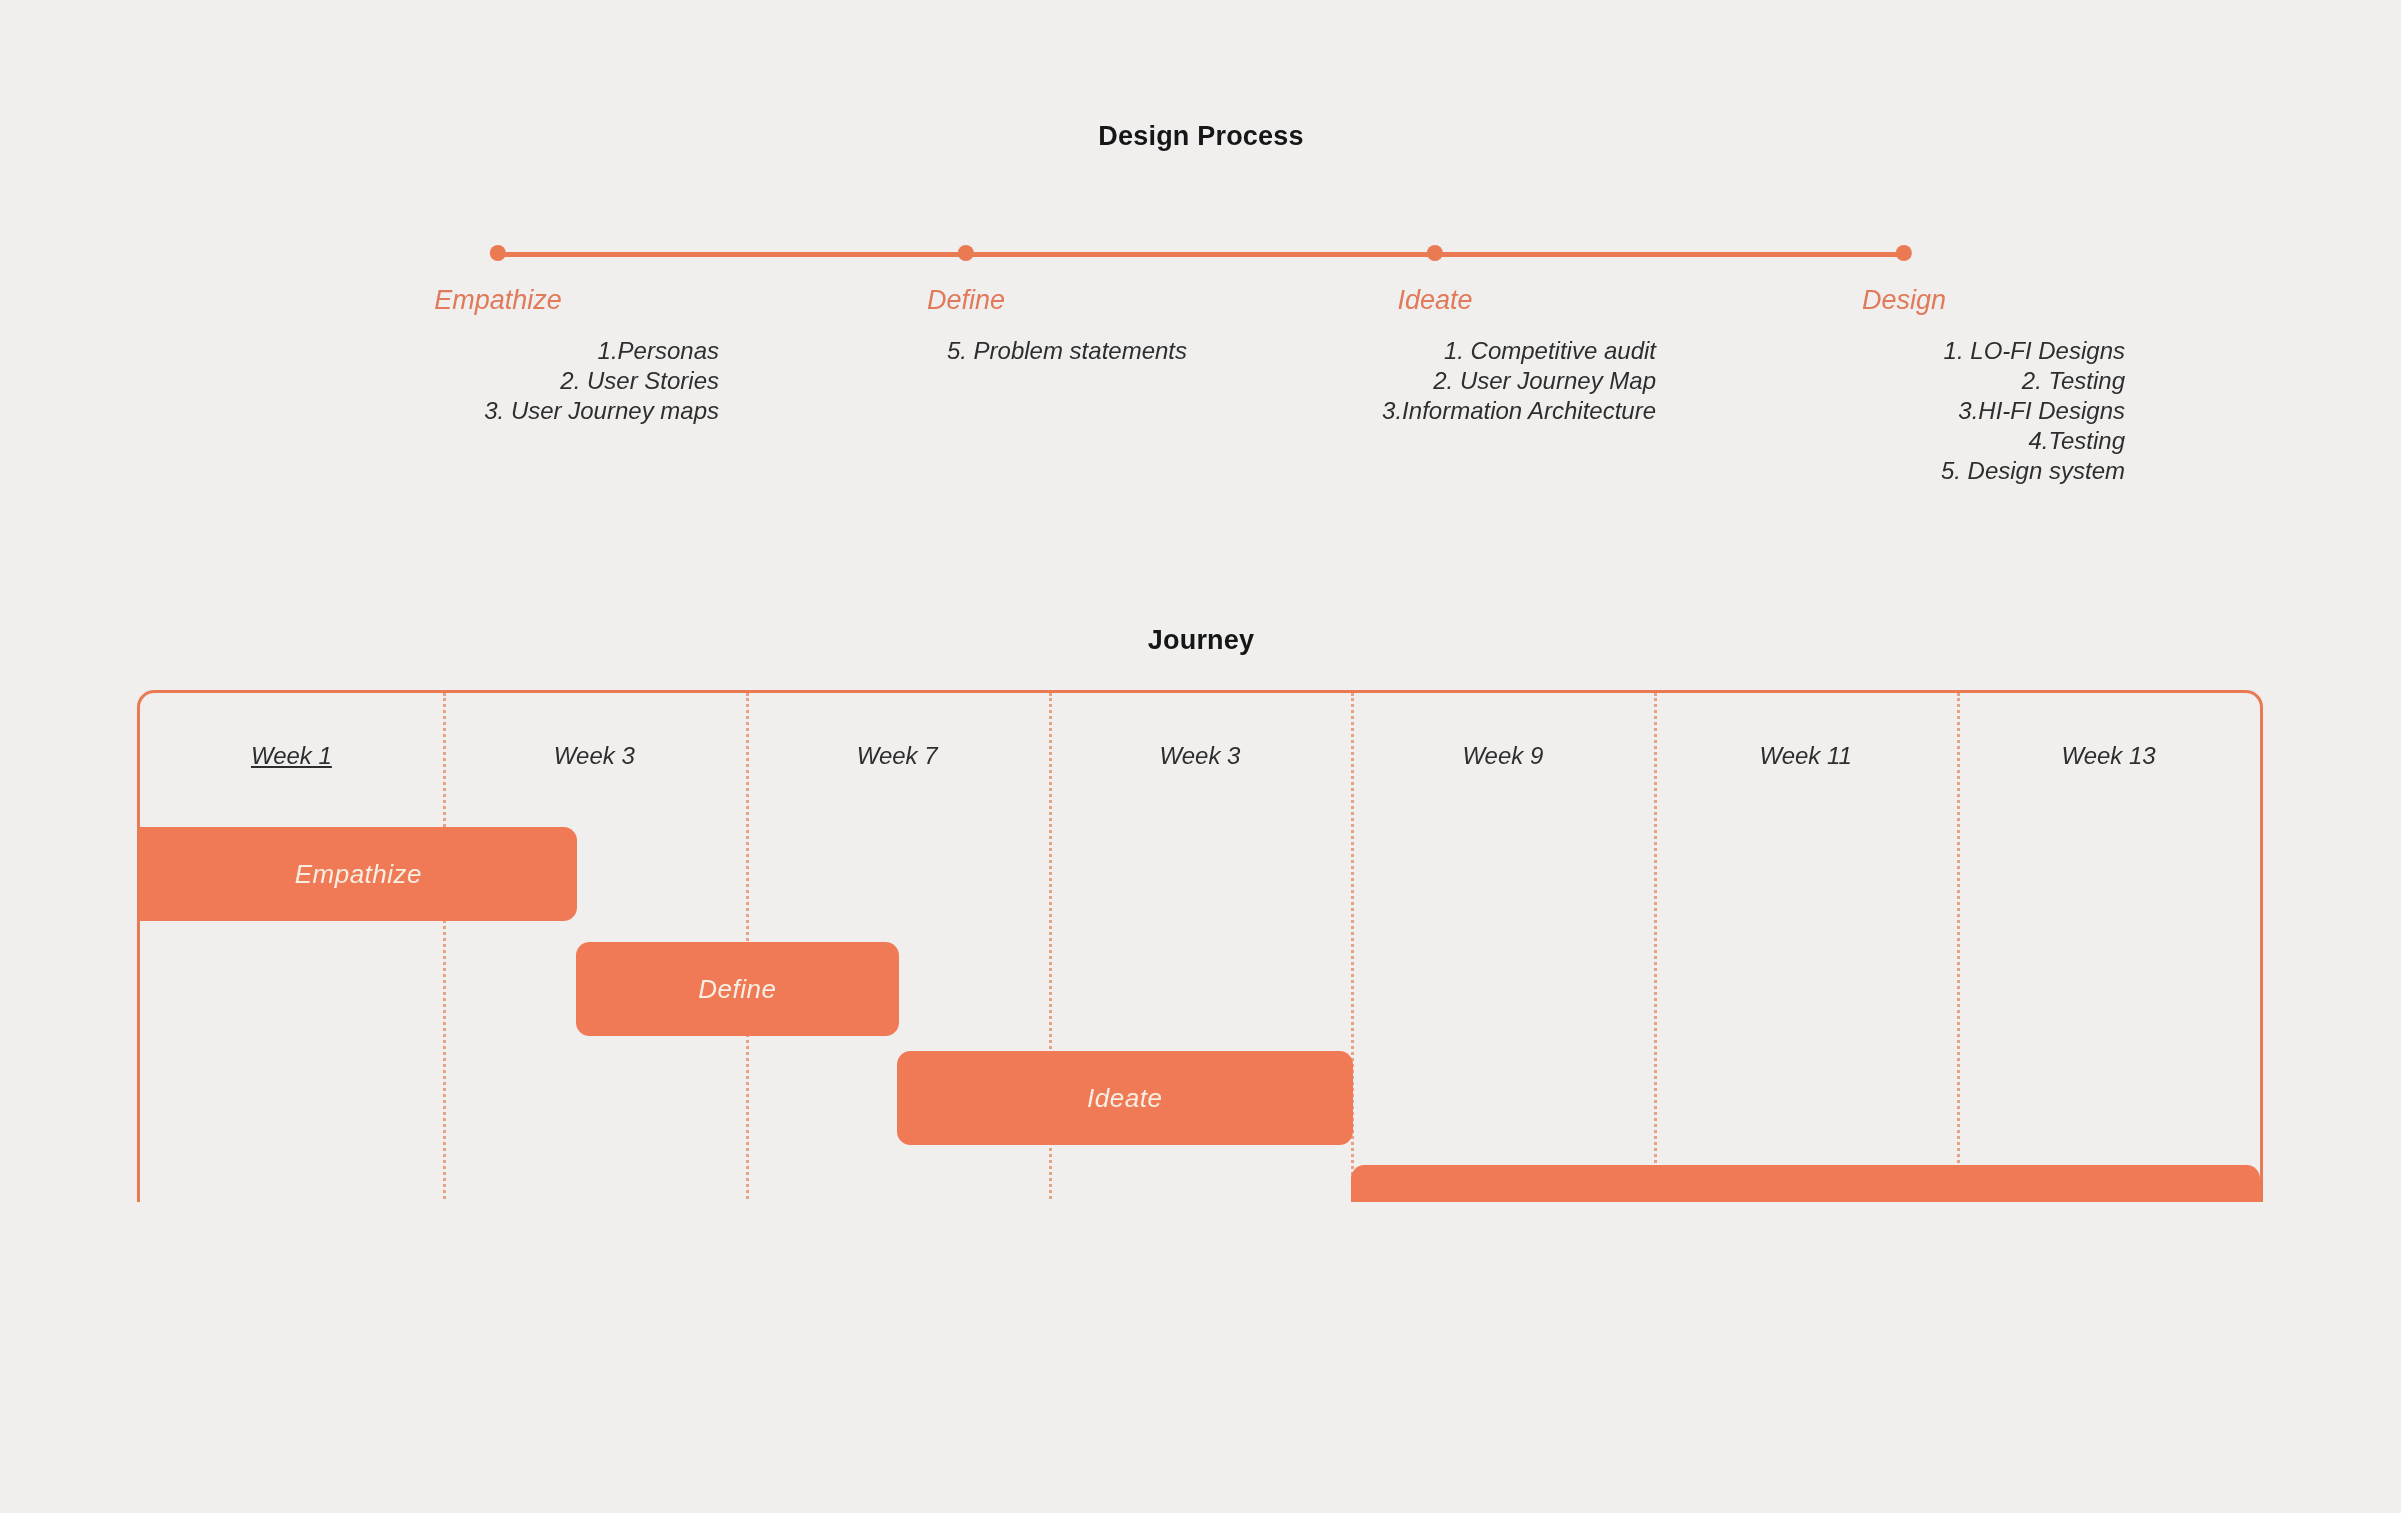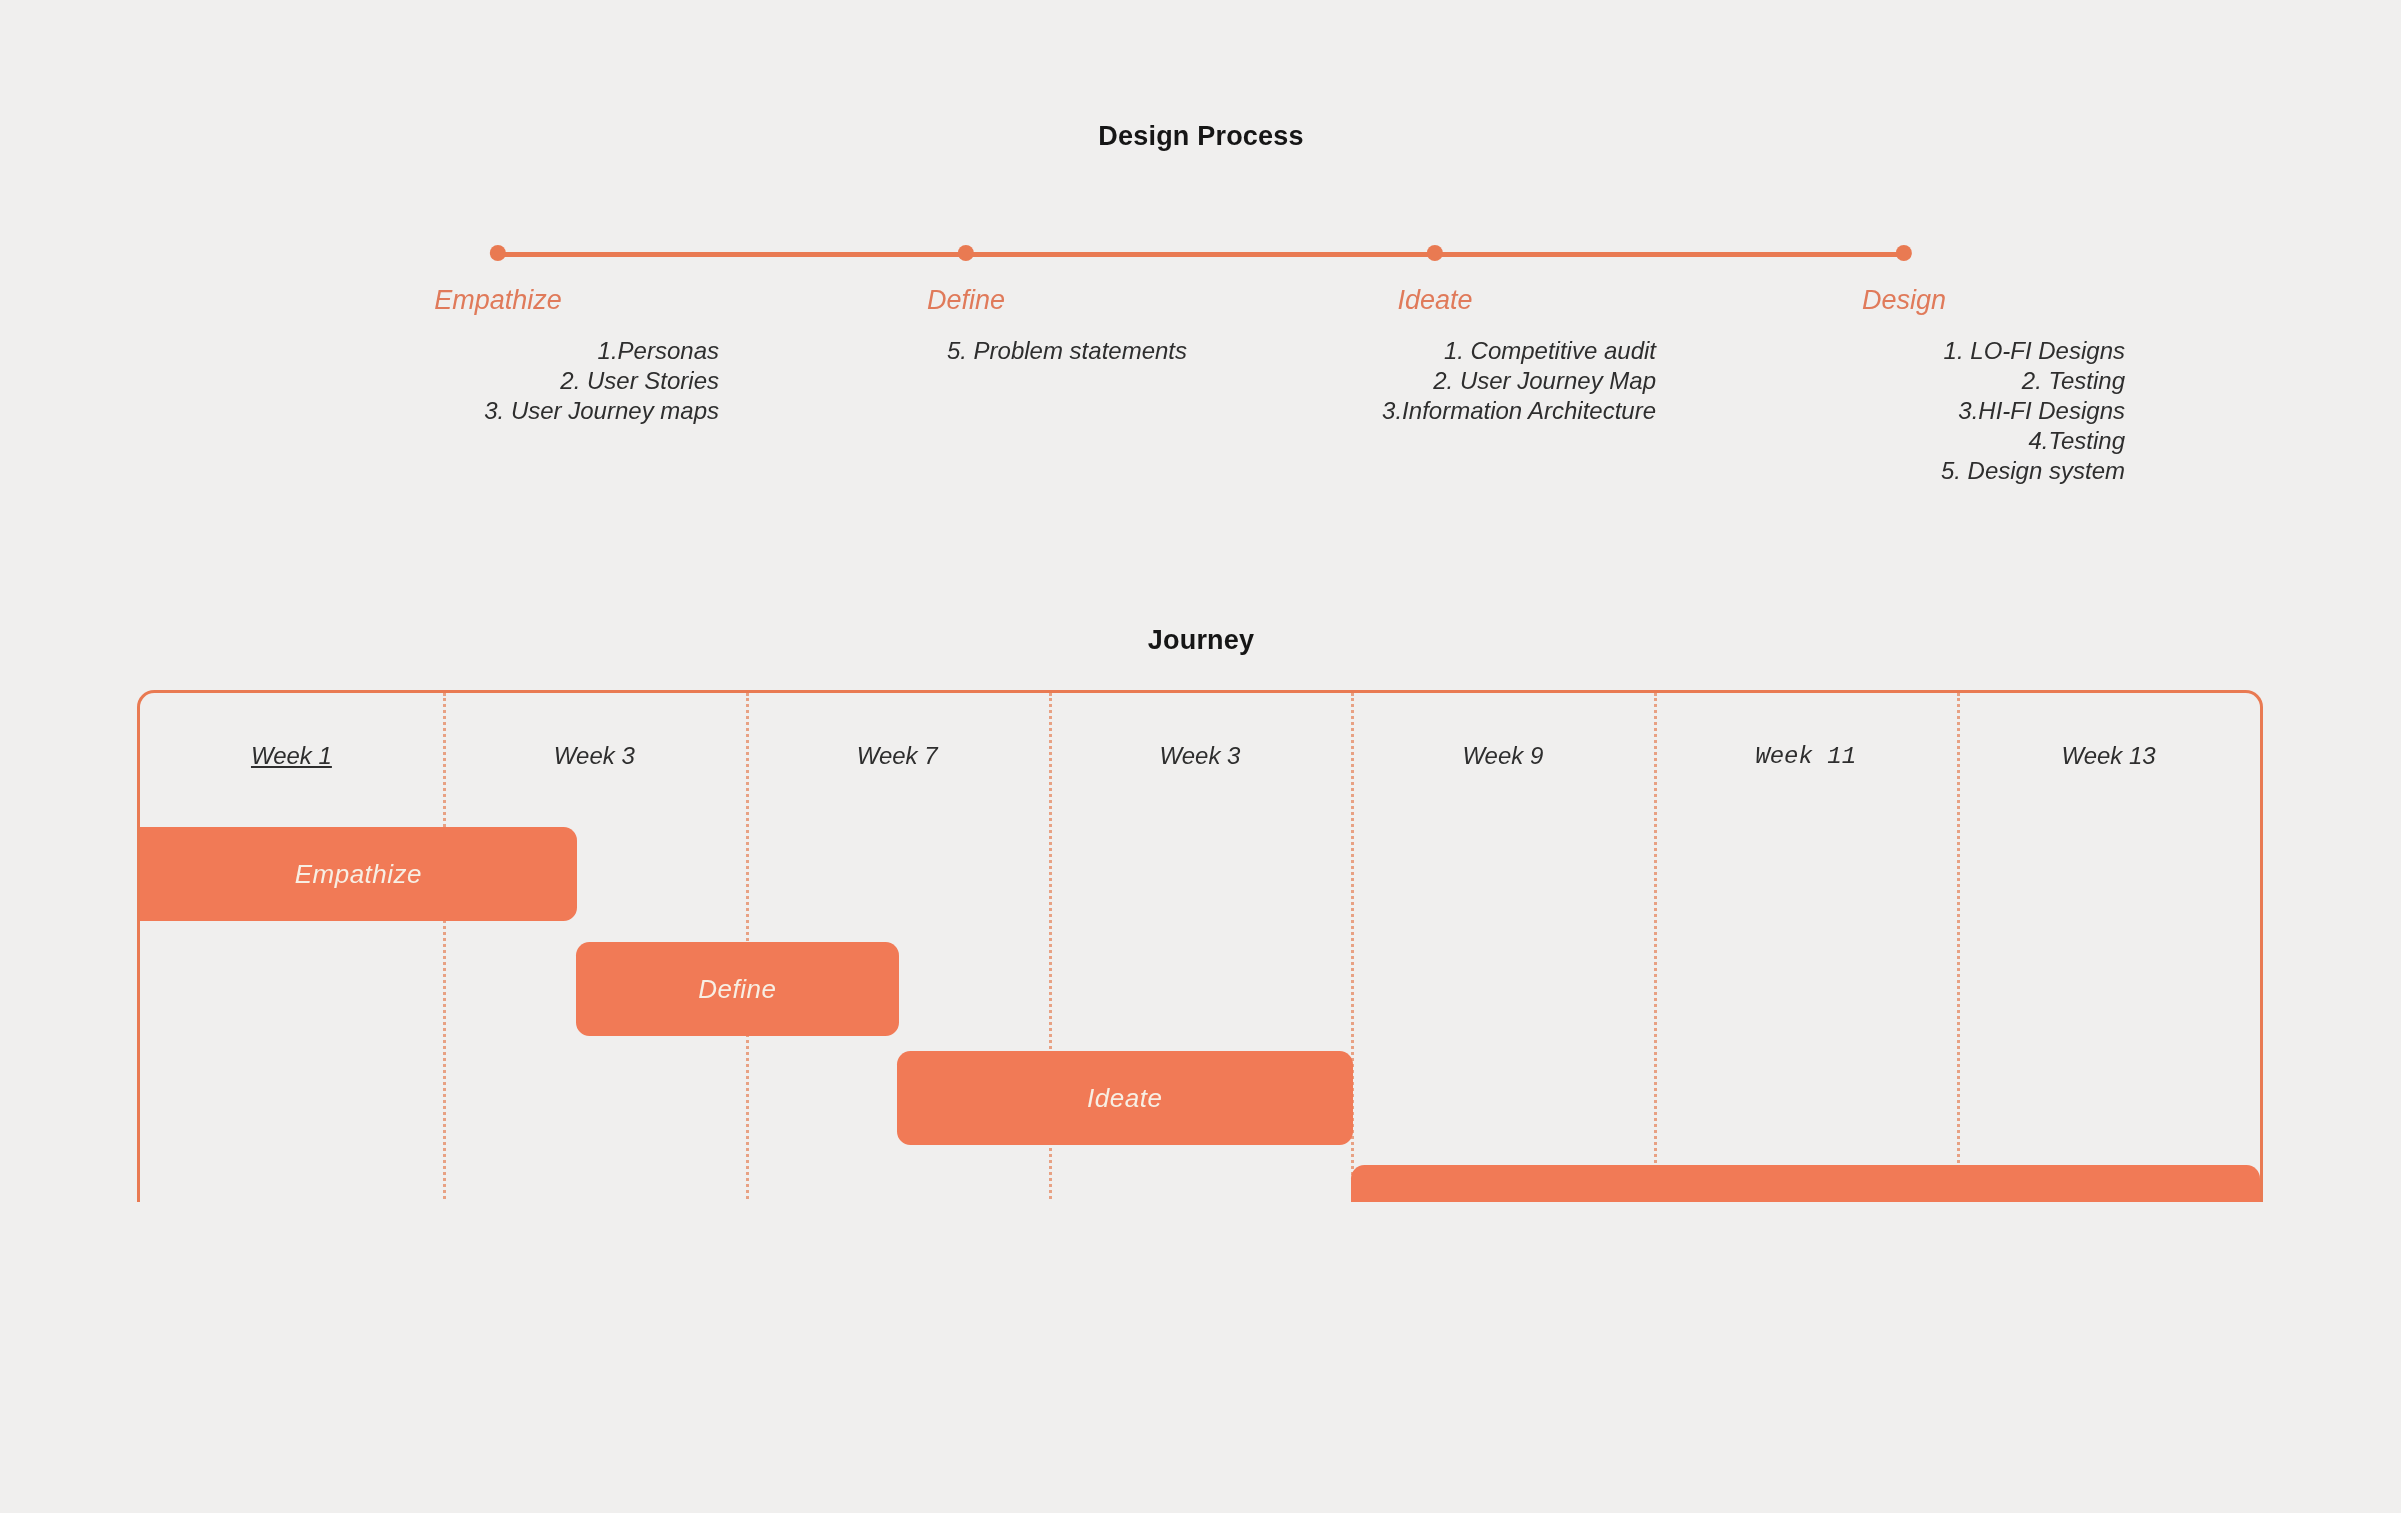--- a/index.html
+++ b/index.html
@@ -119,21 +119,21 @@
         <div class="week-label" style="left: 7.14286%; text-decoration: underline;">Week 1</div>
         <div class="week-divider" style="left: 14.2857%;"></div>
         <div class="week-label" style="left: 21.4286%;">Week 3</div>
         <div class="week-divider" style="left: 28.5714%;"></div>
         <div class="week-label" style="left: 35.7143%;">Week 7</div>
         <div class="week-divider" style="left: 42.8571%;"></div>
         <div class="week-label" style="left: 50%;">Week 3</div>
         <div class="week-divider" style="left: 57.1429%;"></div>
         <div class="week-label" style="left: 64.2857%;">Week 9</div>
         <div class="week-divider" style="left: 71.4286%;"></div>
-        <div class="week-label" style="left: 78.5714%; font-family: Liberation Mono, monospace;">Week 11</div>
+        <div class="week-label" style="left: 78.5714%;">Week 11</div>
         <div class="week-divider" style="left: 85.7143%;"></div>
         <div class="week-label" style="left: 92.8571%;">Week 13</div>
       </div>
     <div id="gantt-bars">
         <div class="gantt-bar flush-left" style="left: 0%; width: 20.6%; top: 134px;">
           <span class="gantt-bar-label">Empathize</span>
         </div>
         <div class="gantt-bar" style="left: 20.55%; width: 15.25%; top: 249px;">
           <span class="gantt-bar-label">Define</span>
         </div>

